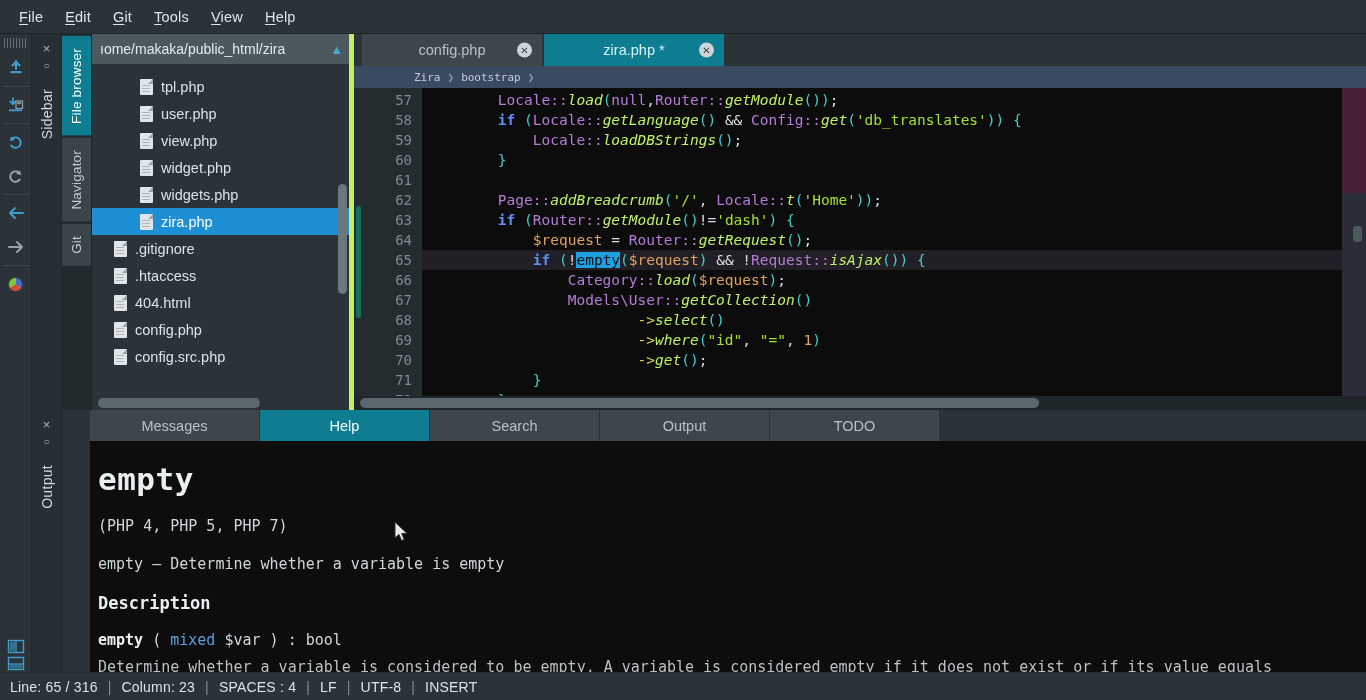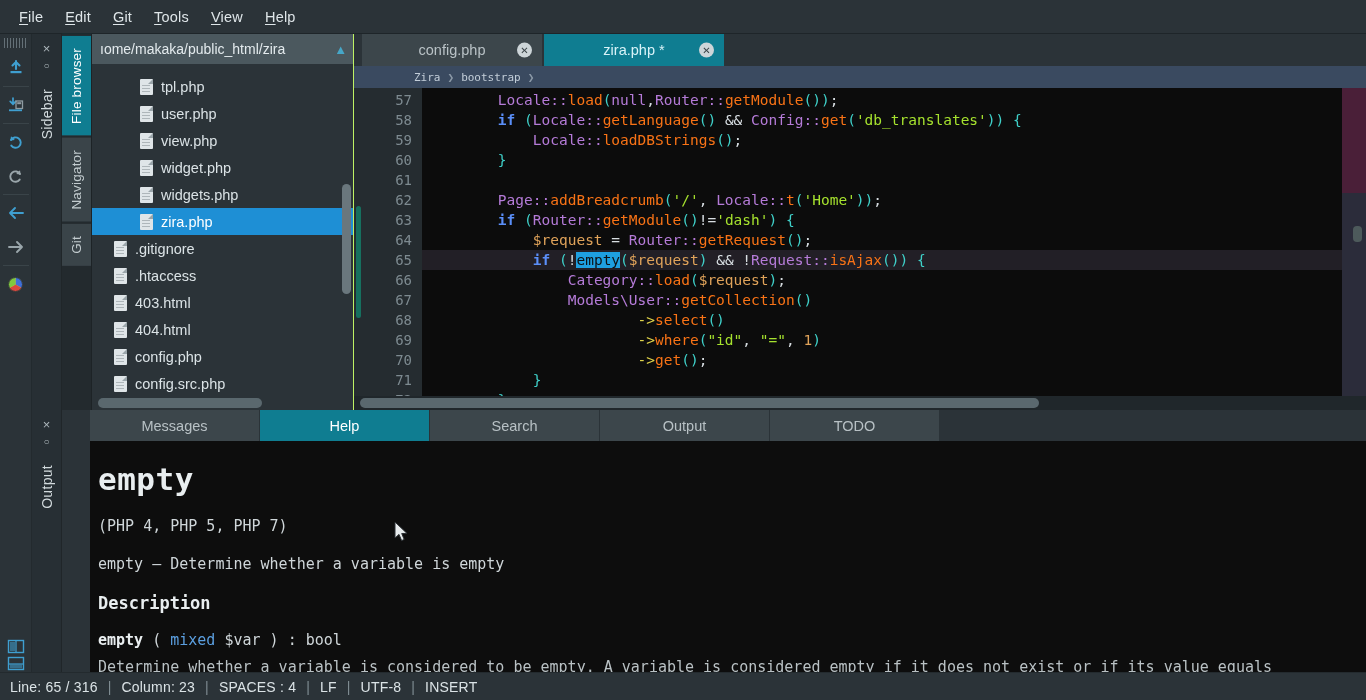--- a/index.html
+++ b/index.html
@@ -69,21 +69,21 @@
     background:#3a4449; color:#c3cccf;
     padding:12px 7px; text-align:center; font-size:13.5px;
     border-bottom:2px solid #232a2e; cursor:pointer; letter-spacing:.2px;
   }
   .vtab.active{ background:#0f7d91; color:#ffffff; }
   .vtabs .fill{ flex:1; background:#232a2e; }
 
   
   .fb{
     width:262px; min-width:262px; background:#2b3338;
-    display:flex; flex-direction:column; border-right:1px solid #bef264;
+    display:flex; flex-direction:column; border-right:5px solid #bef264;
   }
   .fb-path{
     height:30px; min-height:30px; background:#4b585e; display:flex;
     align-items:center; padding:0 6px 0 8px; color:#e3eaed; font-size:14px;
     overflow:hidden; white-space:nowrap;
   }
   .fb-path .ptxt{ flex:1; overflow:hidden; }
   .fb-path .chev{ color:#46a7c8; font-size:13px; padding-left:6px; }
   .fb-tree{
     flex:1; overflow:hidden; position:relative; padding-top:9px;
@@ -167,21 +167,21 @@
   .minimap .dot{ position:absolute; right:4px; top:138px; width:9px;height:16px;
      background:#5d6d6a; border-radius:4px; opacity:.7;}
   .ed-hscroll{
     height:14px; min-height:14px; background:#20272b; padding:2px 8px 2px 6px;
   }
   .ed-hscroll .thumb{ height:10px; width:68%; background:#5a686e; border-radius:5px; }
 
   
   .kw{ color:#5b8ff9; font-weight:bold; }
   .cls{ color:#b57bd8; }
-  .fn{ color:#f97316; }
+  .fn{ color:#bef264;font-style:italic; }
   .var{ color:#e0a35a; }
   .str{ color:#a6e22e; }
   .op{ color:#d8dee2; }
   .punct{ color:#3fd0c9; }
   .num{ color:#e0a35a; }
   .hlsel{ background:#1e9fe0; color:#0d1013; }
   .arrow{ color:#e0d44a; }
 
   
   .bottom{ height:262px; min-height:262px; display:flex; background:#2b3338; }
@@ -354,25 +354,20 @@
             </div>
             <div class="trow">
               <span class="guide" style="display: inline-block; width: 22px; flex: 0 0 auto;"></span>
               <span class="fico"></span>
               <span>.gitignore</span>
             </div>
             <div class="trow">
               <span class="guide" style="display: inline-block; width: 22px; flex: 0 0 auto;"></span>
               <span class="fico"></span>
               <span>.htaccess</span>
-            </div>
-            <div class="trow">
-              <span class="guide" style="display: inline-block; width: 22px; flex: 0 0 auto;"></span>
-              <span class="fico"></span>
-              <span>403.html</span>
             </div>
             <div class="trow">
               <span class="guide" style="display: inline-block; width: 22px; flex: 0 0 auto;"></span>
               <span class="fico"></span>
               <span>404.html</span>
             </div>
             <div class="trow">
               <span class="guide" style="display: inline-block; width: 22px; flex: 0 0 auto;"></span>
               <span class="fico"></span>
               <span>config.php</span>

